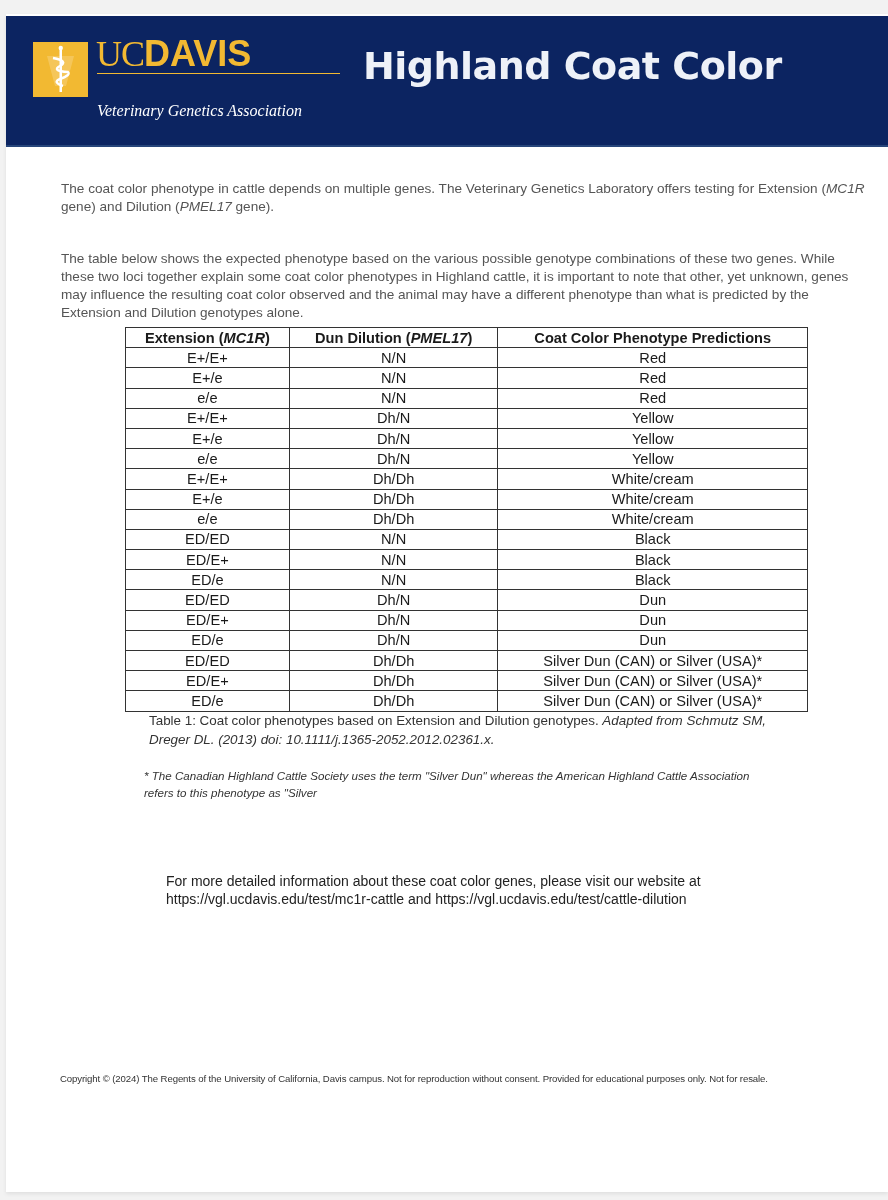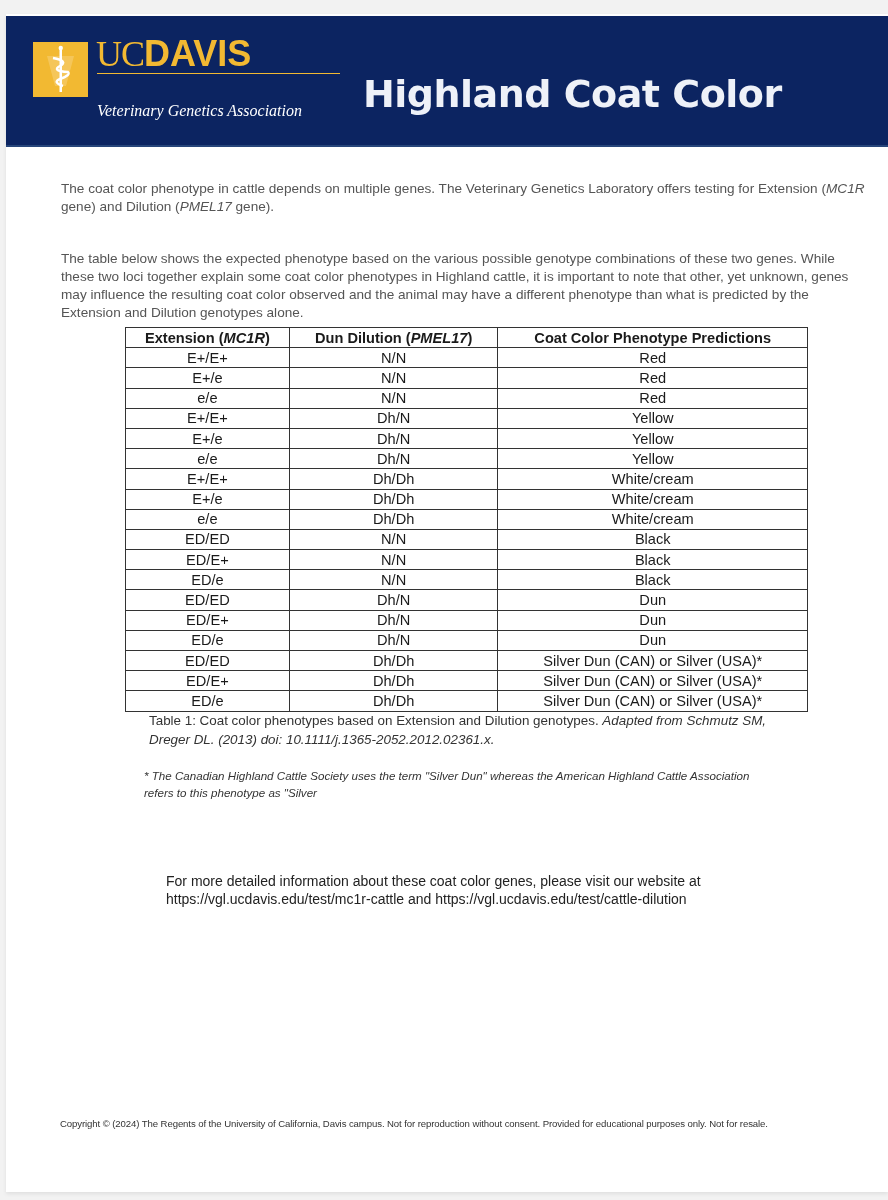--- a/index.html
+++ b/index.html
@@ -41,21 +41,21 @@
     position: absolute; left: 91px; top: 61px;
     font-family: "DejaVu Sans", sans-serif; font-weight: bold;
     font-size: 17.5px; color: #ffffff; letter-spacing: 1.2px;
   }
   .vgl {
     position: absolute; left: 91px; top: 86px;
     font-family: "Liberation Serif", serif; font-style: italic;
     font-size: 16px; color: #ffffff;
   }
   .title {
-    position: absolute; left: 357px; top: 56px;
+    position: absolute; left: 357px; top: 28px;
     font-family: "DejaVu Sans", sans-serif; font-weight: bold;
     font-size: 38px; color: #eef1f8; letter-spacing: -0.5px;
   }
   .para {
     position: absolute; left: 55px; width: 810px;
     font-size: 13.6px; line-height: 18px; color: #555555;
   }
   .p1 { top: 166px; }
   .p2 { top: 236px; }
   table.pheno {
@@ -79,21 +79,21 @@
   .footnote {
     position: absolute; left: 138px; top: 753px; width: 620px;
     font-size: 11.6px; line-height: 17px; color: #333; font-style: italic;
   }
   .more {
     position: absolute; left: 160px; top: 858px; width: 620px;
     font-size: 14px; line-height: 18px; color: #222;
   }
   .more a { color: #222; text-decoration: none; }
   .copyright {
-    position: absolute; left: 54px; top: 1104px; width: 820px;
+    position: absolute; left: 54px; top: 1059px; width: 820px;
     font-size: 9.6px; color: #333; letter-spacing: -0.1px; white-space: nowrap;
   }
 </style>
 </head>
 <body>
 
 <div class="page">
 
   <div class="banner">
     <div class="logo-box">

